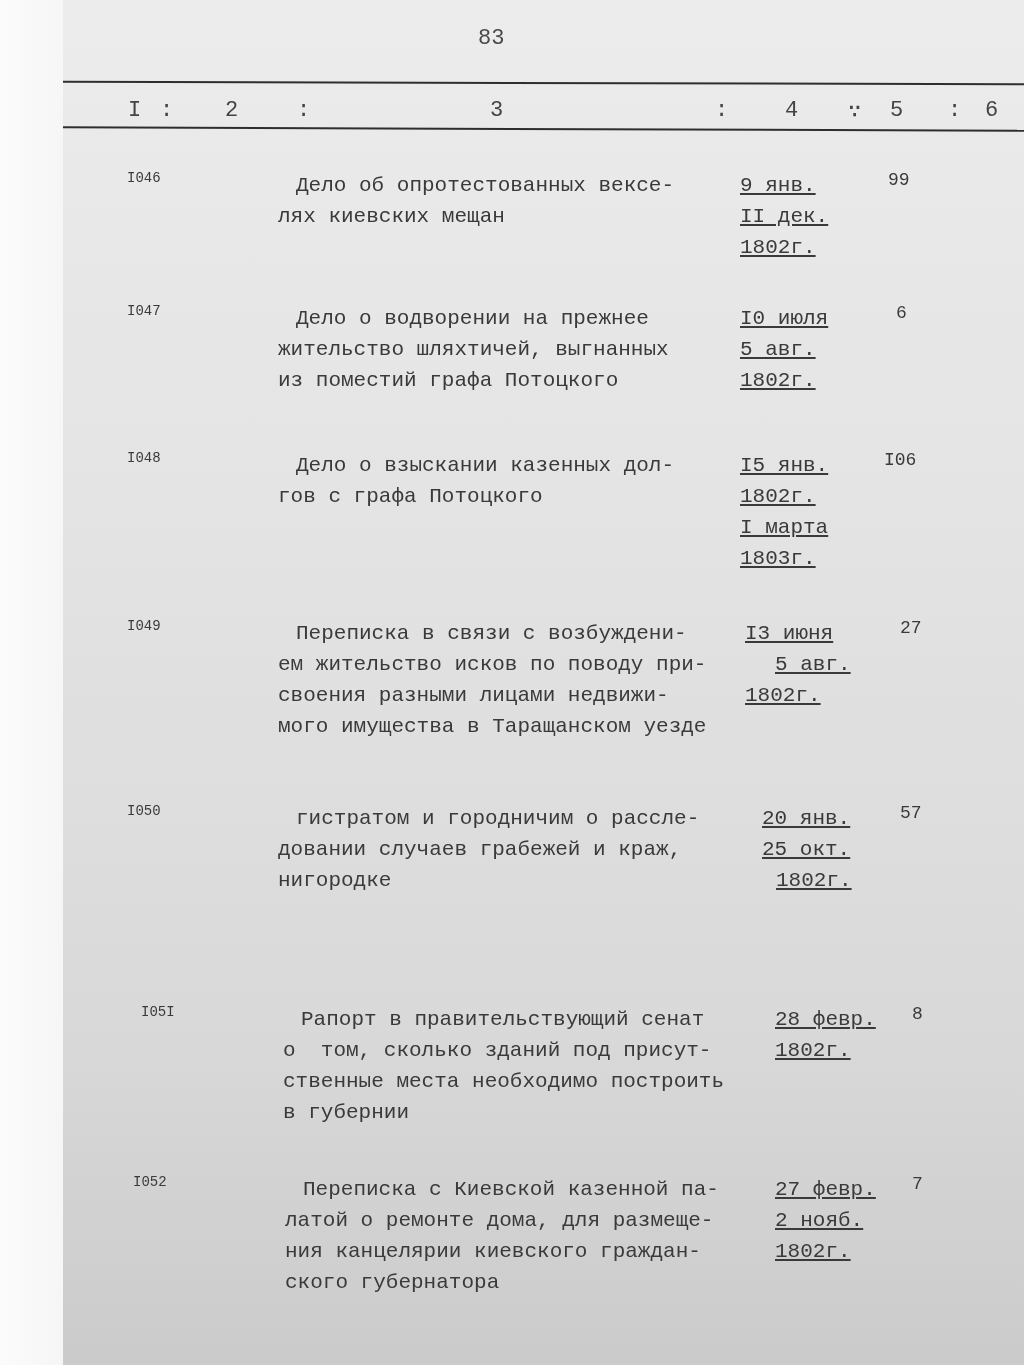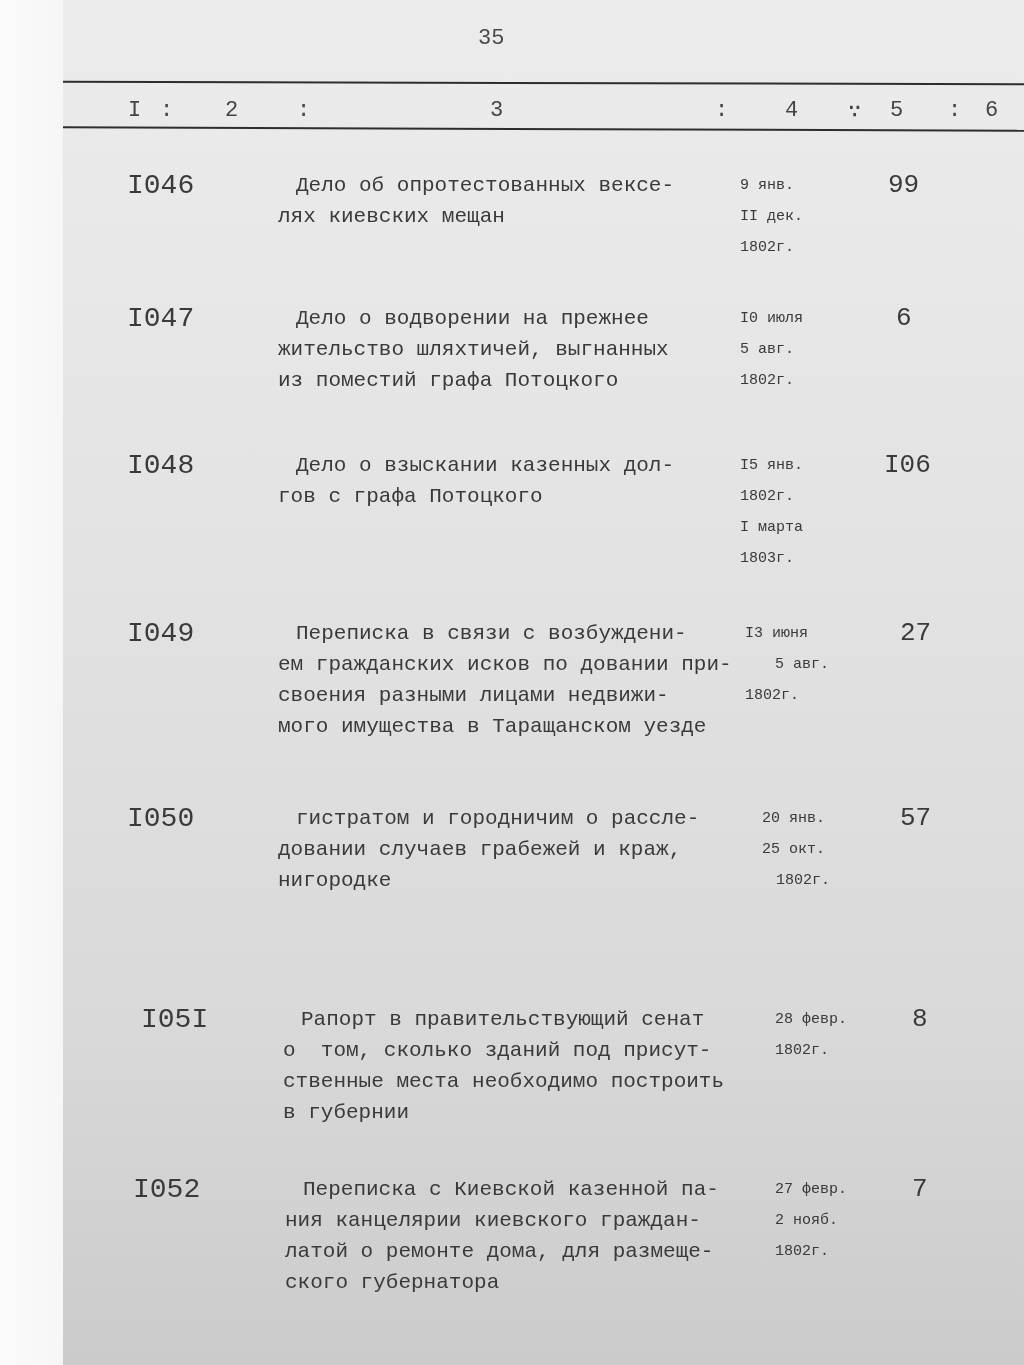--- a/index.html
+++ b/index.html
@@ -20,35 +20,35 @@
   .page-number {
     position: absolute; left: 478px; top: 26px; font-size: 22px; color: #4a4a4a;
   }
   .rule {
     position: absolute; left: 63px; width: 961px; height: 2px; background: #2e2e2e;
   }
   .rule.top { top: 82px; transform: rotate(0.15deg); }
   .rule.bottom { top: 128px; transform: rotate(0.2deg); }
   .hdr { position: absolute; top: 98px; font-size: 22px; color: #444; }
   .entry { position: absolute; left: 0; width: 1024px; }
-  .num { position: absolute; left: 127px; font-size: 28px; text-align: right; }
+  .num { position: absolute; left: 127px; font-size: 14px; text-align: right; }
   .desc { position: absolute; left: 278px; width: 470px; font-size: 21px; line-height: 31px; }
   .desc div { white-space: pre; }
   .desc div:first-child { padding-left: 18px; }
-  .dates { position: absolute; left: 740px; font-size: 15px; line-height: 31px; }
+  .dates { position: absolute; left: 740px; font-size: 21px; line-height: 31px; text-decoration: underline; }
   .dates div { white-space: pre; }
-  .sheets { position: absolute; font-size: 26px; }
+  .sheets { position: absolute; font-size: 18px; }
 </style>
 </head>
 <body>
 
 <div class="margin-strip"></div>
 <div class="page"></div>
 
-<div class="page-number">35</div>
+<div class="page-number">83</div>
 <div class="rule top"></div>
 <div class="rule bottom"></div>
 
 <div>
   <span class="hdr" style="left:128px">I</span>
   <span class="hdr" style="left:160px">:</span>
   <span class="hdr" style="left:225px">2</span>
   <span class="hdr" style="left:297px">:</span>
   <span class="hdr" style="left:490px">3</span>
   <span class="hdr" style="left:715px">:</span>
@@ -100,21 +100,21 @@
     <div>I марта</div>
     <div>1803г.</div>
   </div>
   <span class="sheets" style="left:884px">I06</span>
 </div>
 
 <div class="entry" style="top:618px">
   <span class="num">I049</span>
   <div class="desc">
     <div>Переписка в связи с возбуждени-</div>
-    <div>ем гражданских исков по довании при-</div>
+    <div>ем жительство исков по поводу при-</div>
     <div>своения разными лицами недвижи-</div>
     <div>мого имущества в Таращанском уезде</div>
   </div>
   <div class="dates" style="left:745px">
     <div>I3 июня</div>
     <div style="padding-left:30px">5 авг.</div>
     <div>1802г.</div>
   </div>
   <span class="sheets" style="left:900px">27</span>
 </div>
@@ -146,22 +146,22 @@
     <div>28 февр.</div>
     <div>1802г.</div>
   </div>
   <span class="sheets" style="left:912px">8</span>
 </div>
 
 <div class="entry" style="top:1174px">
   <span class="num" style="left:133px">I052</span>
   <div class="desc" style="left:285px; width:500px">
     <div>Переписка с Киевской казенной па-</div>
+    <div>латой о ремонте дома, для размеще-</div>
     <div>ния канцелярии киевского граждан-</div>
-    <div>латой о ремонте дома, для размеще-</div>
     <div>ского губернатора</div>
   </div>
   <div class="dates" style="left:775px">
     <div>27 февр.</div>
     <div>2 нояб.</div>
     <div>1802г.</div>
   </div>
   <span class="sheets" style="left:912px">7</span>
 </div>
 

